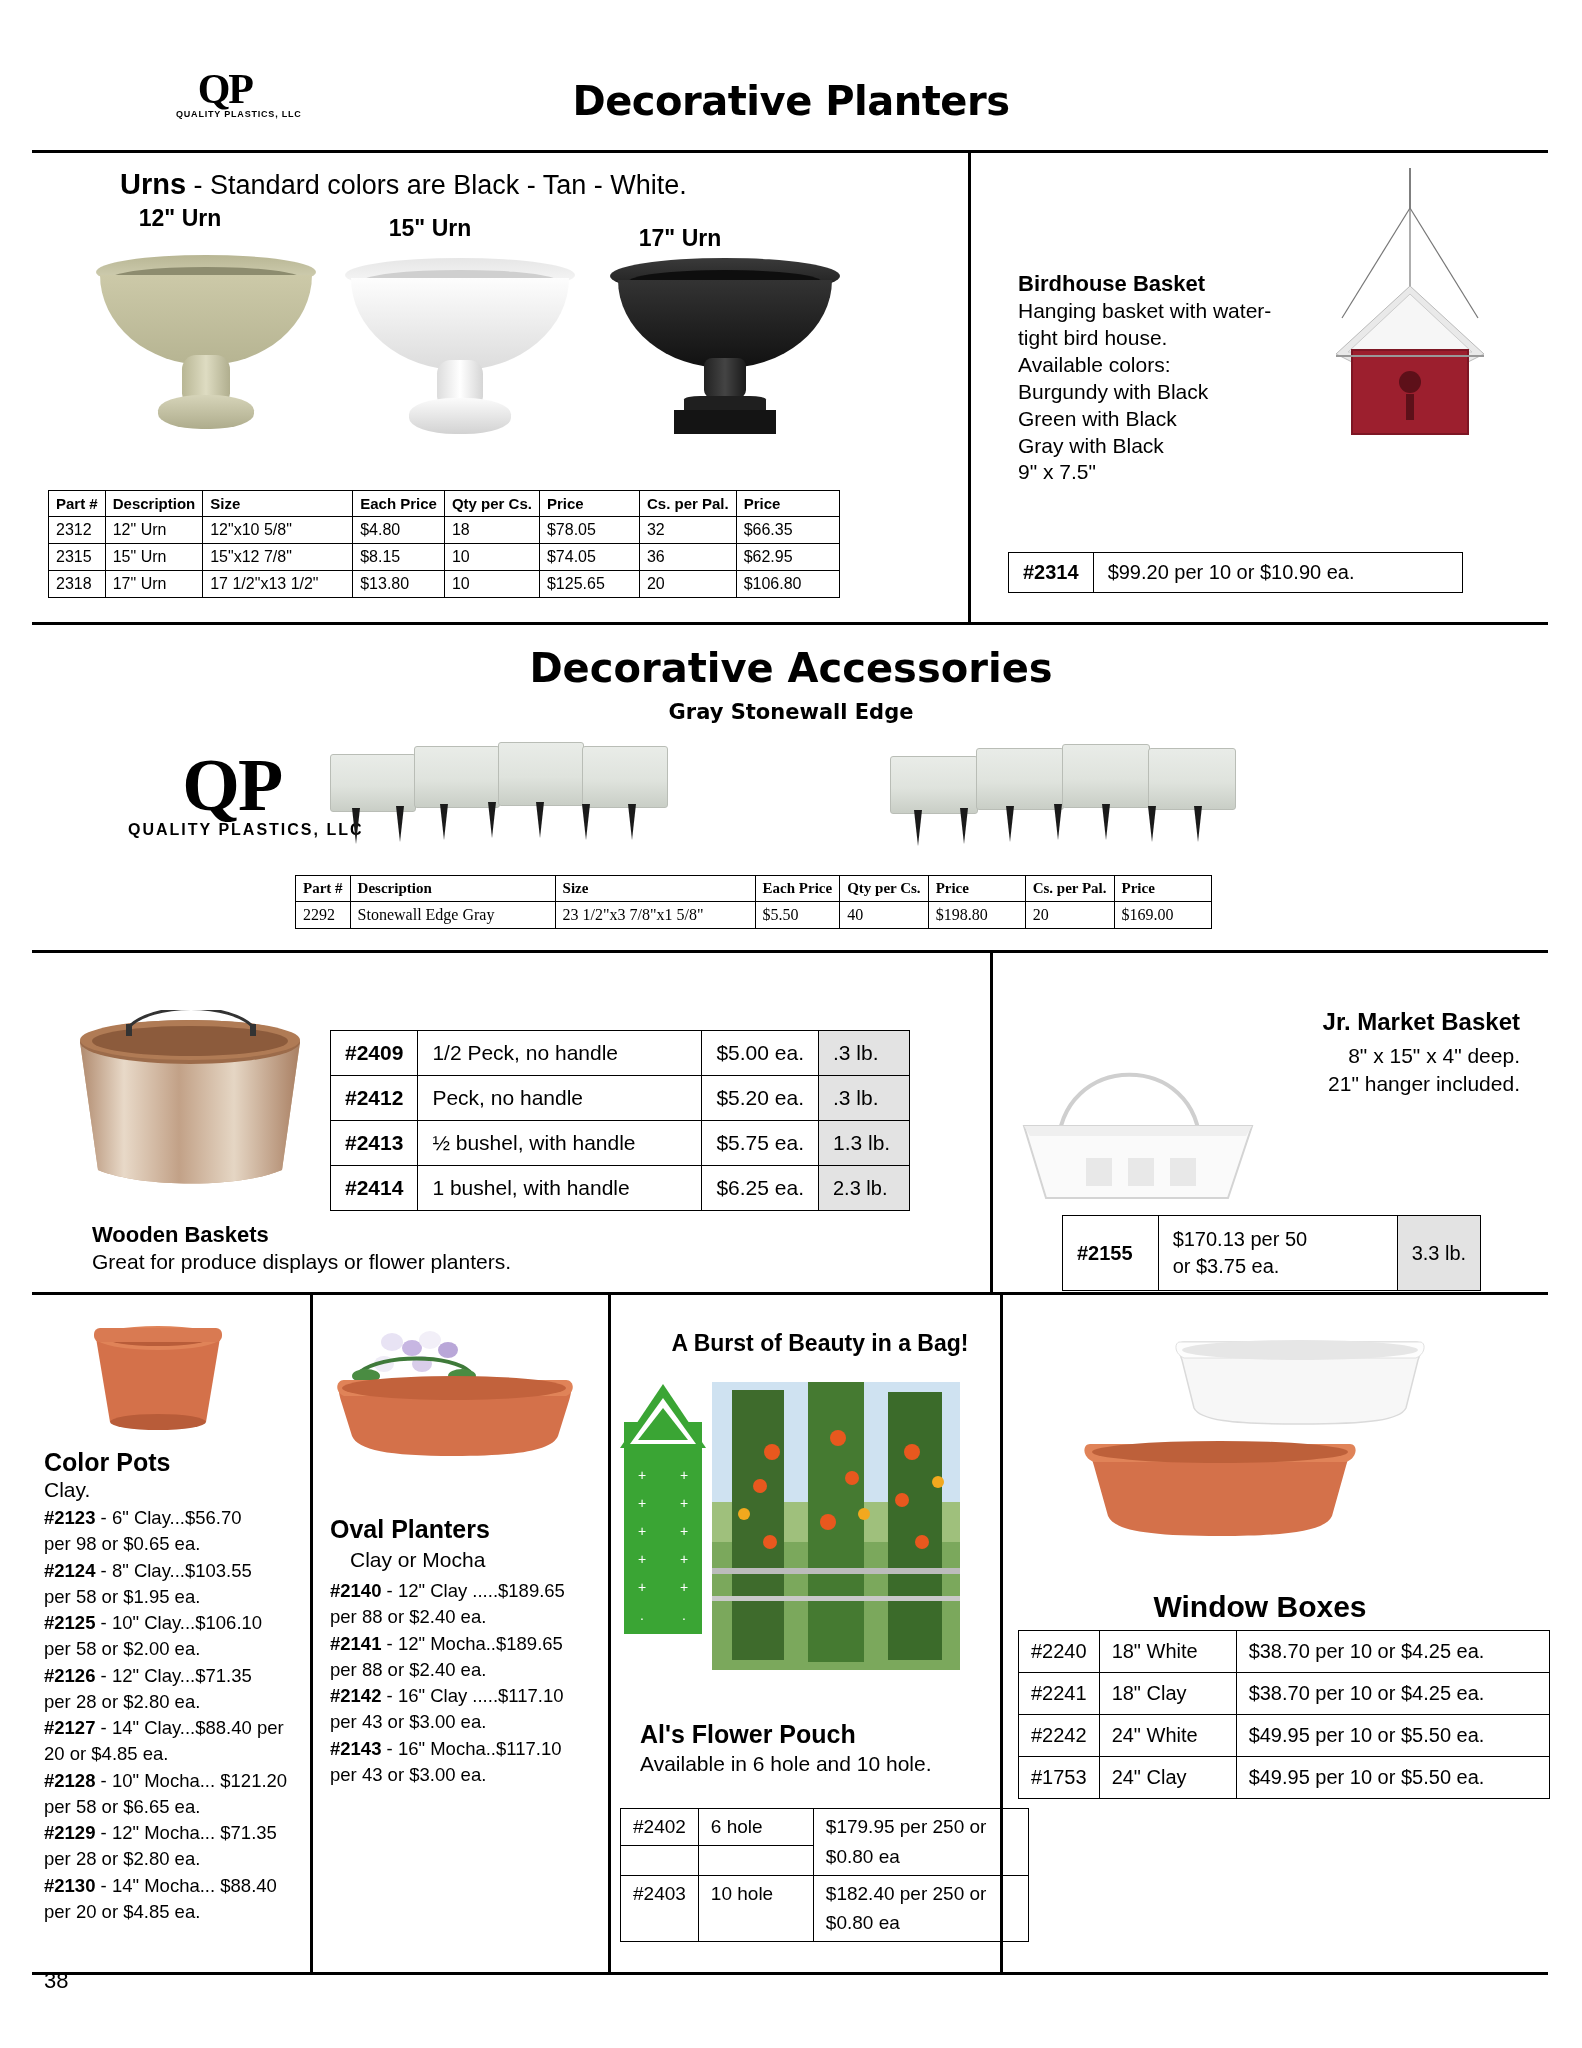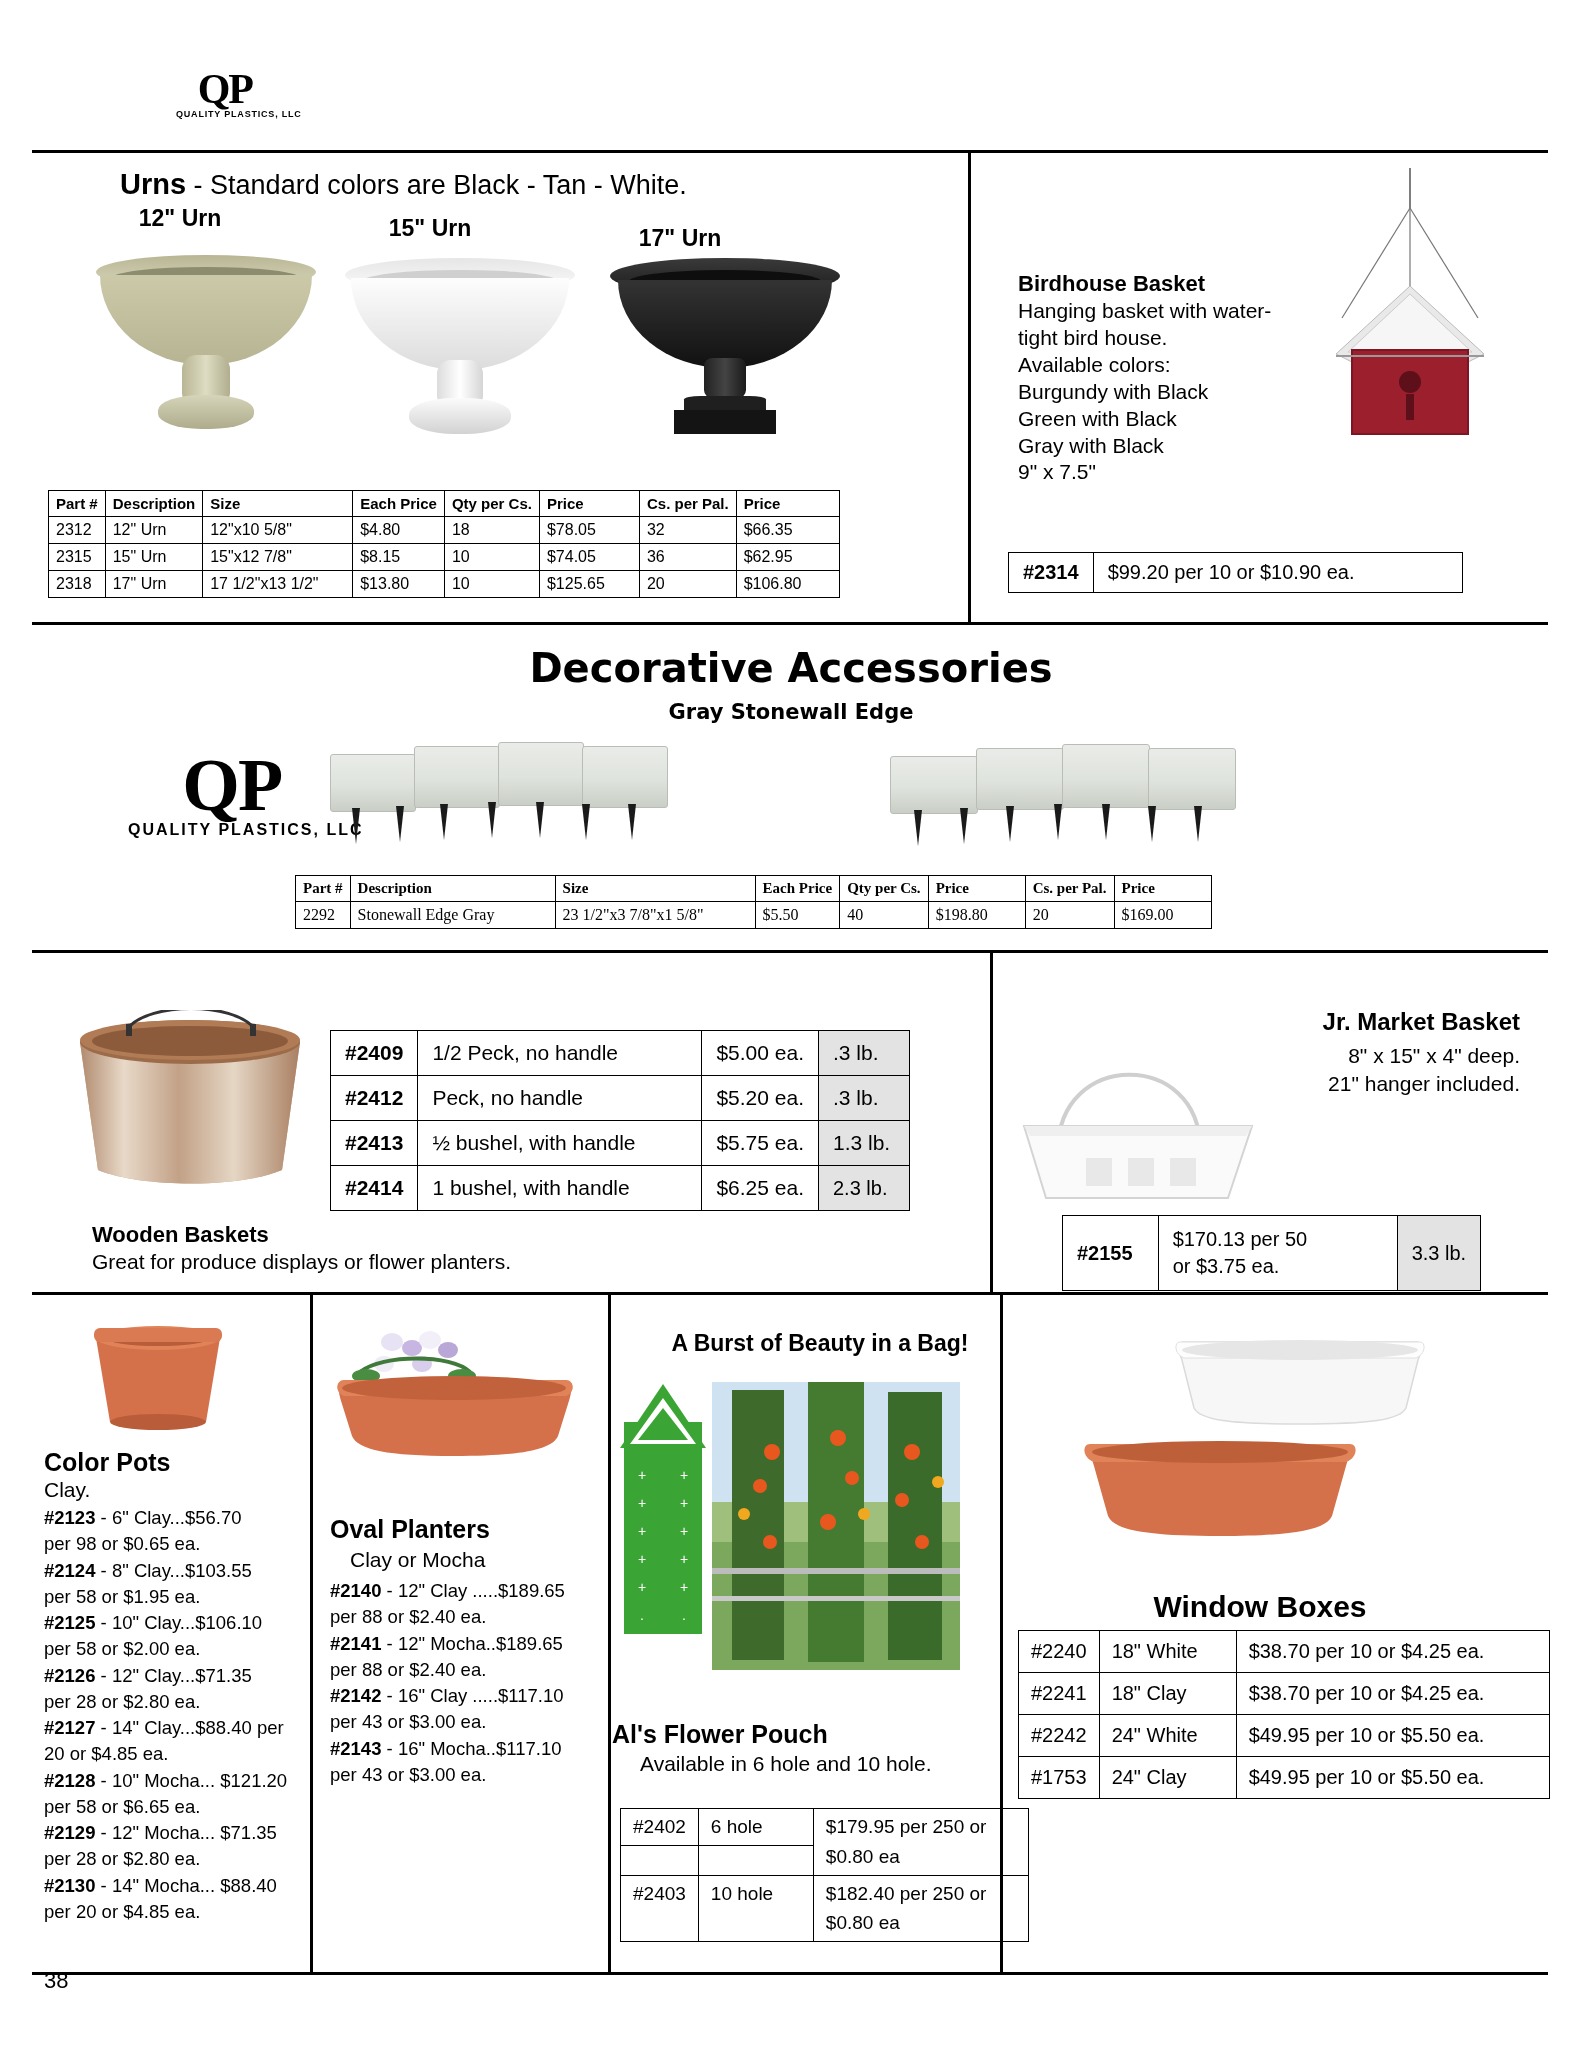--- a/index.html
+++ b/index.html
@@ -207,40 +207,41 @@
   .cp-title { position: absolute; left: 44px; top: 1448px; font-size: 25px; font-weight: bold; }
   .cp-sub { position: absolute; left: 44px; top: 1478px; font-size: 21px; }
   .cp-list { position: absolute; left: 44px; top: 1505px; width: 265px; font-size: 18.5px; line-height: 1.42; }
   .cp-list b { font-weight: bold; }
 
   .op-title { position: absolute; left: 330px; top: 1515px; font-size: 25px; font-weight: bold; }
   .op-sub { position: absolute; left: 330px; top: 1548px; font-size: 21px; margin-left: 20px; }
   .op-list { position: absolute; left: 330px; top: 1578px; width: 270px; font-size: 18.5px; line-height: 1.42; }
 
   .burst-title { position: absolute; left: 630px; top: 1330px; width: 380px; text-align: center; font-size: 23px; font-weight: bold; }
-  .pouch-title { position: absolute; left: 612px; top: 1720px; font-size: 25px; font-weight: bold; }
+  .pouch-title { position: absolute; left: 640px; top: 1720px; font-size: 25px; font-weight: bold; }
   .pouch-sub { position: absolute; left: 640px; top: 1752px; font-size: 21px; }
 
   .wb-box-title { position: absolute; left: 1010px; top: 1590px; width: 500px; text-align: center; font-size: 30px; font-weight: bold; }
 
   .page-num { position: absolute; left: 44px; top: 1968px; font-size: 22px; }
 
   
   .pot { position: absolute; }
 </style>
 </head>
 <body>
 
 <div class="page">
 
   <div class="header">
     <div class="qp-logo qp-logo-small">
       <div class="qp-letters">QP</div>
       <div class="qp-sub">QUALITY PLASTICS, LLC</div>
     </div>
+    <div class="title-main">Decorative Planters</div>
   </div>
 
   <div class="urns-head">
     <span class="bold u-word">Urns</span><span> - Standard colors are Black - Tan - White.</span>
   </div>
 
   <div class="urn-label" style="left:80px; top:205px; width:200px;">12" Urn</div>
   <div class="urn-label" style="left:330px; top:215px; width:200px;">15" Urn</div>
   <div class="urn-label" style="left:580px; top:225px; width:200px;">17" Urn</div>
 

